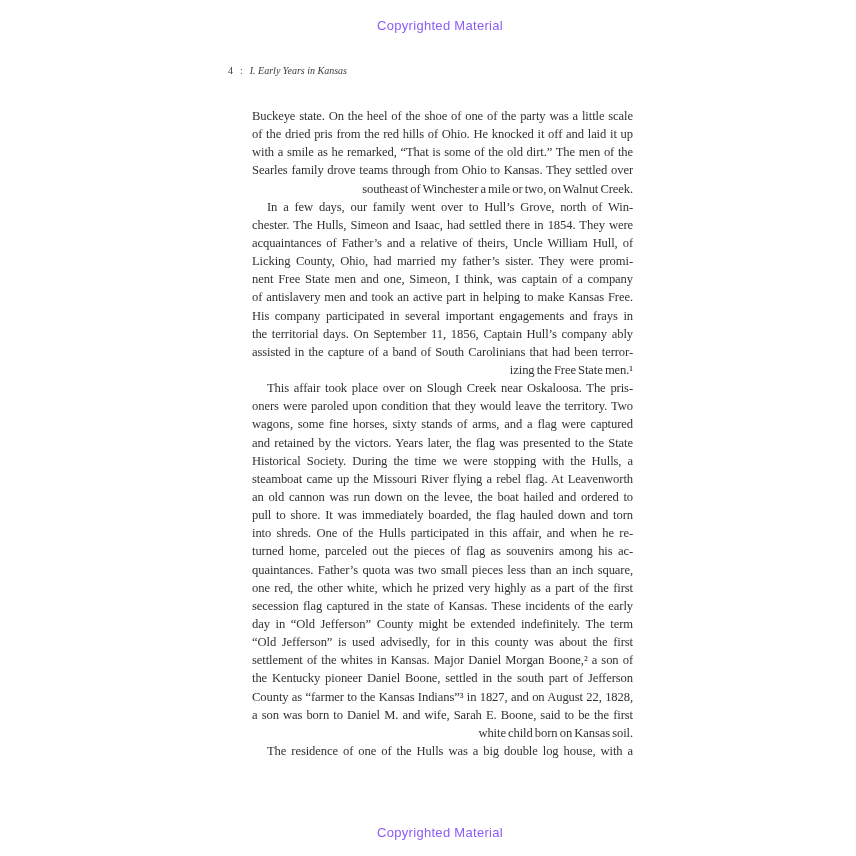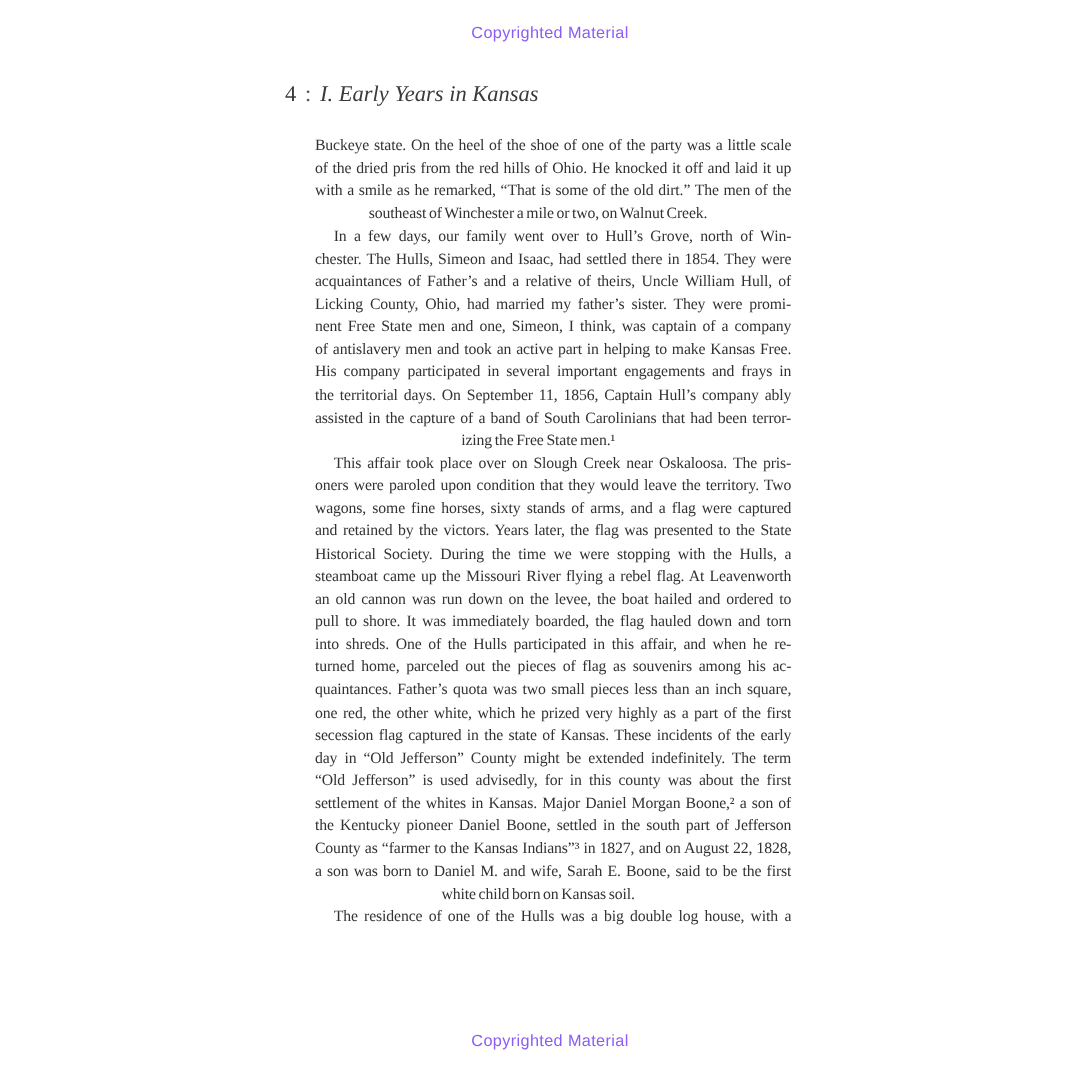--- a/index.html
+++ b/index.html
@@ -25,21 +25,21 @@
     color: #8b5cf6;
   }
   .copyright-top { top: 18px; }
   .copyright-bottom { top: 825px; }
 
   .running-header {
     position: absolute;
     left: 228px;
     top: 65px;
     font-family: "Liberation Serif", serif;
-    font-size: 18px;
+    font-size: 10px;
     color: #3a3a3a;
   }
   .running-header .page-number { font-style: normal; }
   .running-header .separator { margin: 0 7px; color: #555; }
   .running-header .chapter-title { font-style: italic; }
 
   .body-text {
     position: absolute;
     left: 228px;
     top: 107px;
@@ -48,21 +48,21 @@
     font-size: 12.6px;
     color: #323232;
     letter-spacing: -0.1px;
     word-spacing: -0.9px;
   }
   .paragraph { margin: 0; padding: 0; }
   .line {
     height: 18.15px;
     line-height: 18.15px;
     overflow: hidden;
-    text-align: center;
+    text-align: right;
     white-space: normal;
   }
   .line.just {
     text-align: justify;
     text-align-last: justify;
     margin-left: 24px;
   }
   .line.indent { text-indent: 15px; }
 </style>
 </head>
@@ -74,20 +74,21 @@
 
   <div class="running-header">
     <span class="page-number">4</span><span class="separator">:</span><span class="chapter-title">I. Early Years in Kansas</span>
   </div>
 
   <div class="body-text">
       <div class="paragraph">
         <div class="line just">Buckeye state. On the heel of the shoe of one of the party was a little scale</div>
         <div class="line just">of the dried pris from the red hills of Ohio. He knocked it off and laid it up</div>
         <div class="line just">with a smile as he remarked, “That is some of the old dirt.” The men of the</div>
+        <div class="line just">Searles family drove teams through from Ohio to Kansas. They settled over</div>
         <div class="line">southeast of Winchester a mile or two, on Walnut Creek.</div>
       </div>
       <div class="paragraph">
         <div class="line indent just">In a few days, our family went over to Hull’s Grove, north of Win-</div>
         <div class="line just">chester. The Hulls, Simeon and Isaac, had settled there in 1854. They were</div>
         <div class="line just">acquaintances of Father’s and a relative of theirs, Uncle William Hull, of</div>
         <div class="line just">Licking County, Ohio, had married my father’s sister. They were promi-</div>
         <div class="line just">nent Free State men and one, Simeon, I think, was captain of a company</div>
         <div class="line just">of antislavery men and took an active part in helping to make Kansas Free.</div>
         <div class="line just">His company participated in several important engagements and frays in</div>

